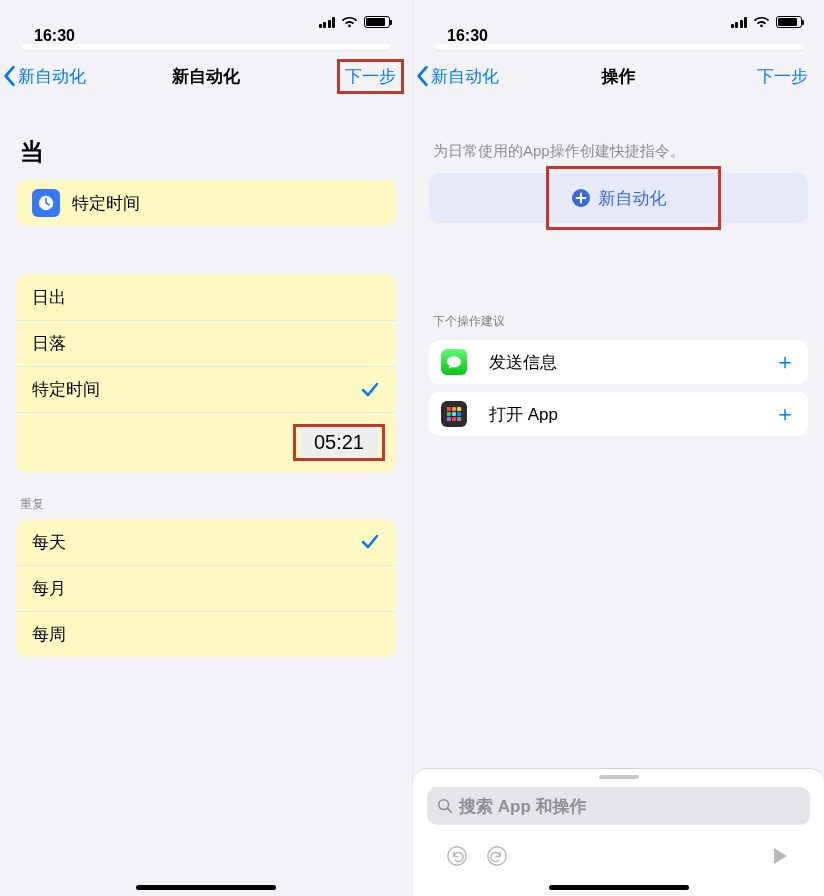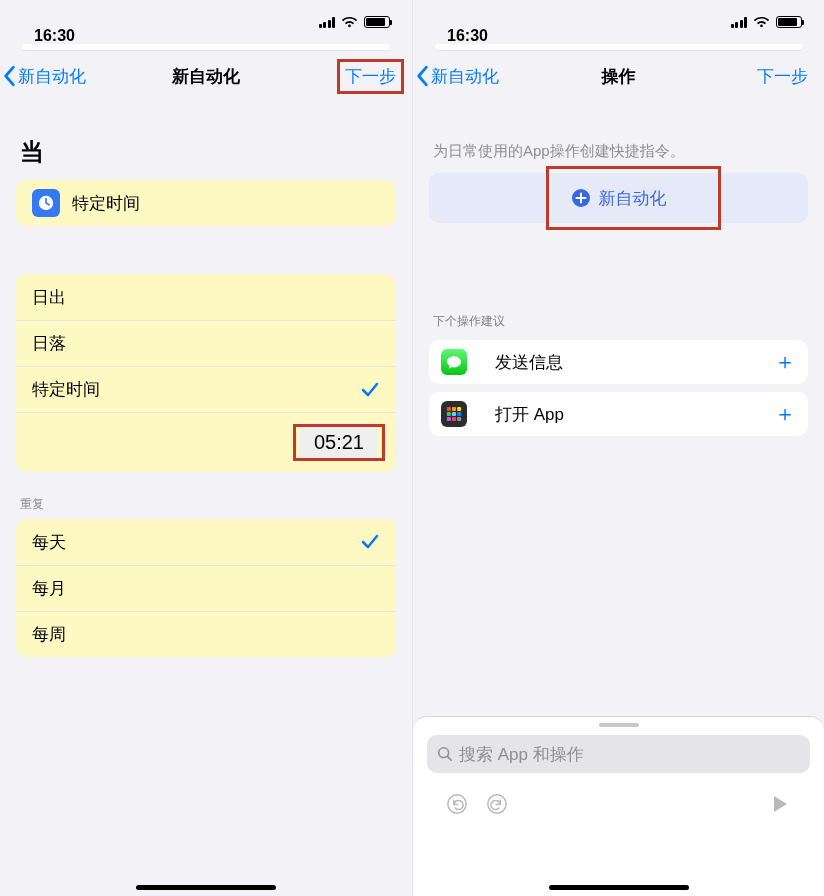--- a/index.html
+++ b/index.html
@@ -45,26 +45,26 @@
   .cell .chk { margin-left:auto; color:#007aff; }
   .cell.time-pick { justify-content:flex-end; height:60px; }
   .time-val { background:#eeeeef; border-radius:8px; padding:8px 14px; font-size:20px; color:#000; font-variant-numeric: tabular-nums; }
   .time-redbox { outline:3px solid #c0392b; outline-offset:2px; padding:2px; display:inline-block; }
 
   
   .desc { color:#8e8e93; font-size:15px; padding:36px 20px 12px; }
   .add-action-cell { background:#e6e9f8; border-radius:10px; margin:0 16px; height:50px; display:flex; align-items:center; justify-content:center; color:#3868e0; font-size:17px; font-weight:500; gap:8px; position:relative; }
   .add-redbox { position:absolute; left:120px; top:-4px; right:90px; bottom:-4px; outline:3px solid #c0392b; pointer-events:none; }
   .suggest-label { color:#808085; font-size:12px; padding:90px 20px 10px; }
-  .sugg-cell { background:#fff; border-radius:10px; margin:0 16px 8px; height:44px; display:flex; align-items:center; padding:0 12px; font-size:17px; color:#000; gap:28px; }
+  .sugg-cell { background:#fff; border-radius:10px; margin:0 16px 8px; height:44px; display:flex; align-items:center; padding:0 12px; font-size:17px; color:#000; gap:22px; }
   .sugg-cell .app-ic { width:26px; height:26px; border-radius:6px; display:flex; align-items:center; justify-content:center; font-size:16px; }
   .sugg-cell .plus { margin-left:auto; color:#007aff; font-size:22px; font-weight:300; }
 
   
-  .kbd-area { position:absolute; left:0; right:0; bottom:0; height:180px; background:#ffffff; border-top-left-radius:14px; border-top-right-radius:14px; border-top:1px solid #d8d8dc; }
+  .kbd-area { position:absolute; left:0; right:0; bottom:0; height:128px; background:#ffffff; border-top-left-radius:14px; border-top-right-radius:14px; border-top:1px solid #d8d8dc;font-weight:bold; }
   .kbd-indicator { width:40px; height:4px; background:#c7c7cc; border-radius:2px; margin:6px auto 8px; }
   .search { margin:0 14px 10px; background:#e4e4e9; border-radius:10px; height:38px; display:flex; align-items:center; padding:0 10px; color:#8e8e93; font-size:17px; gap:6px; }
   .kbd-row { display:flex; justify-content:space-between; padding:4px 24px 0; color:#b8b8bd; }
   .kbd-key { width:40px; height:34px; display:flex; align-items:center; justify-content:center; font-size:22px; }
 
   .home-indicator { position:absolute; bottom:6px; left:50%; transform:translateX(-50%); width:140px; height:5px; border-radius:3px; background:#000; }
 
   svg { display:block; }
 </style>
 </head>

